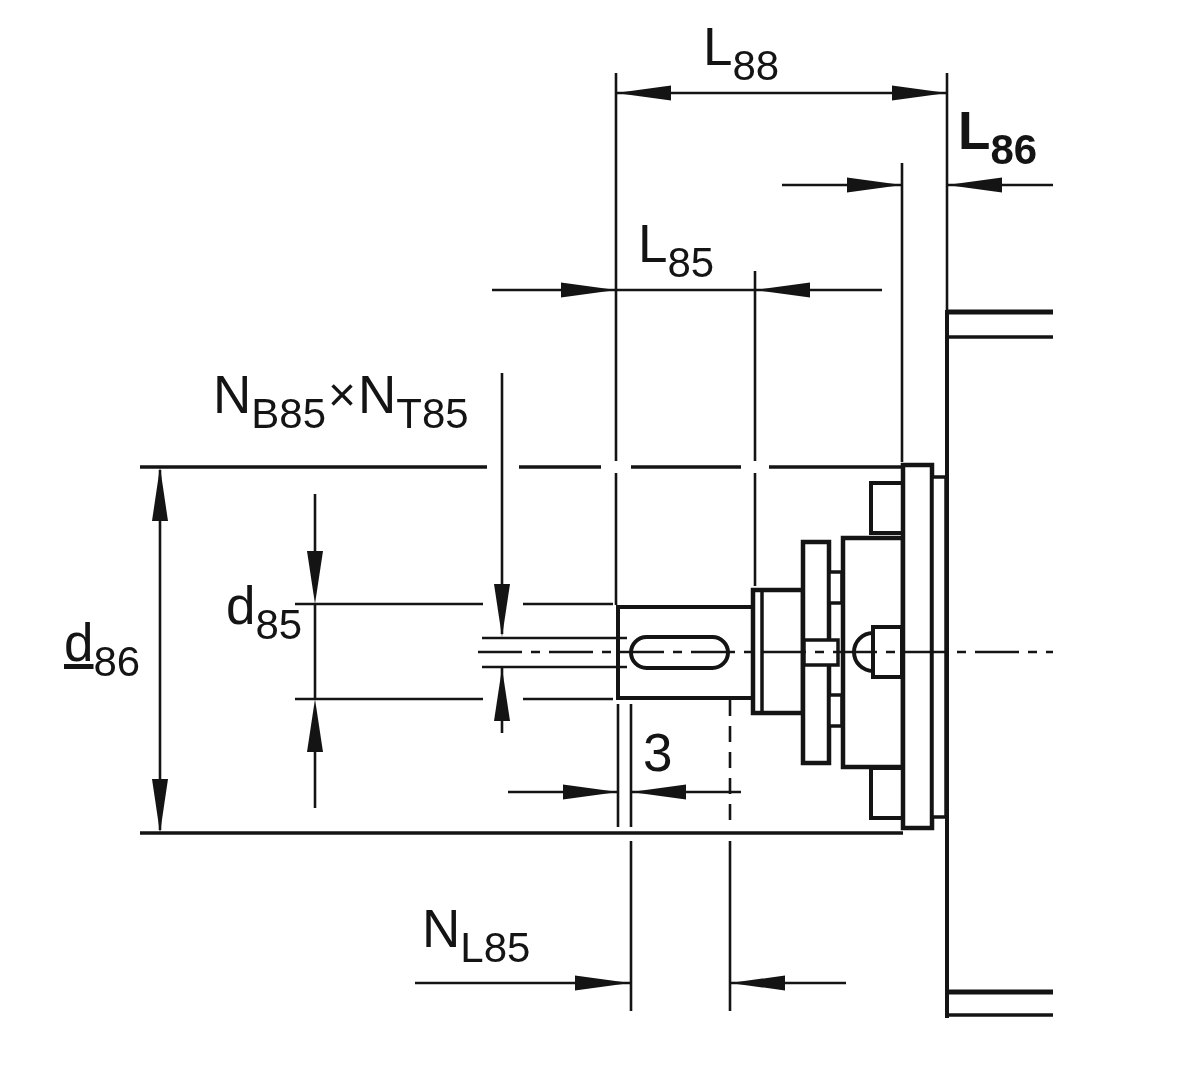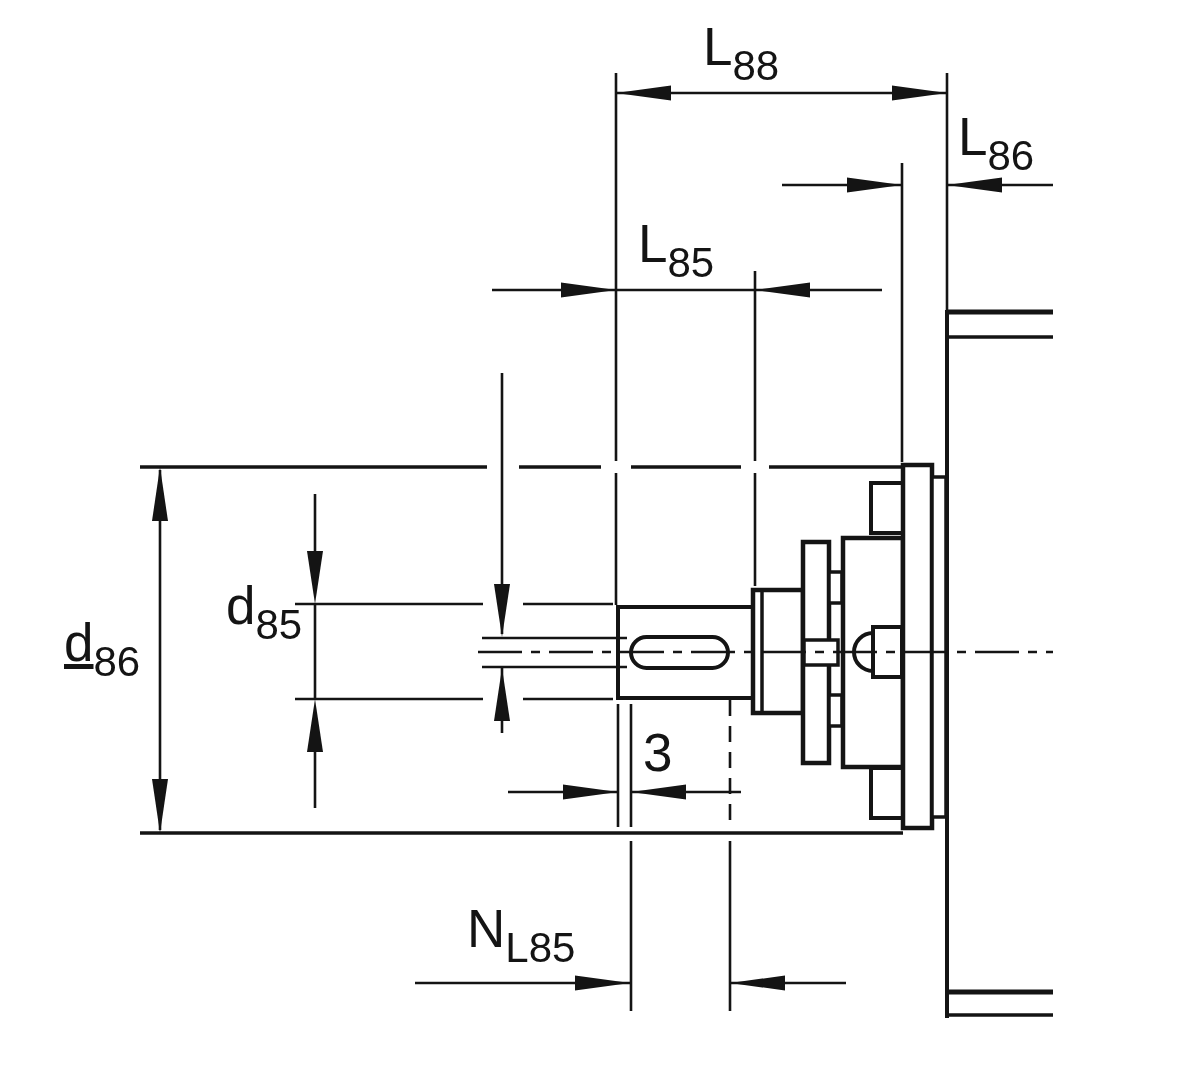--- a/index.html
+++ b/index.html
@@ -139,26 +139,27 @@
     <line class="w2" x1="730" y1="841" x2="730" y2="1011"></line>
     <line class="w2" x1="415" y1="983" x2="630" y2="983"></line>
     <line class="w2" x1="730" y1="983" x2="846" y2="983"></line>
     <polygon class="ah" points="630,983 575,975.5 575,990.5"></polygon>
     <polygon class="ah" points="730,983 785,975.5 785,990.5"></polygon>
   </g>
 </svg>
 
   <div class="lbl" style="left:703px;top:20px;"><span class="m">L</span><span class="s">88</span></div>
 
-  <div class="lbl" style="left:958px;top:110px;"><span class="m">L</span><span class="s">86</span></div>
+  <div class="lbl" style="left:958px;top:104px;font-weight:bold;"><span class="m">L</span><span class="s">86</span></div>
 
   <div class="lbl" style="left:638px;top:217px;"><span class="m">L</span><span class="s">85</span></div>
 
+  <div class="lbl" style="left:213px;top:368px;"><span class="m">N</span><span class="s">B85</span><span class="x">×</span><span class="m">N</span><span class="s">T85</span></div>
 
   <div class="lbl" style="left:64px;top:616px;text-decoration:underline;"><span class="m">d</span><span class="s">86</span></div>
 
   <div class="lbl" style="left:226px;top:579px;"><span class="m">d</span><span class="s">85</span></div>
 
   <div class="lbl" style="left:643px;top:726px;"><span class="m">3</span></div>
 
-  <div class="lbl" style="left:422px;top:902px;margin-left:45px;"><span class="m">N</span><span class="s">L85</span></div>
+  <div class="lbl" style="left:422px;top:902px;"><span class="m">N</span><span class="s">L85</span></div>
 
 </div>
 
 </body></html>

